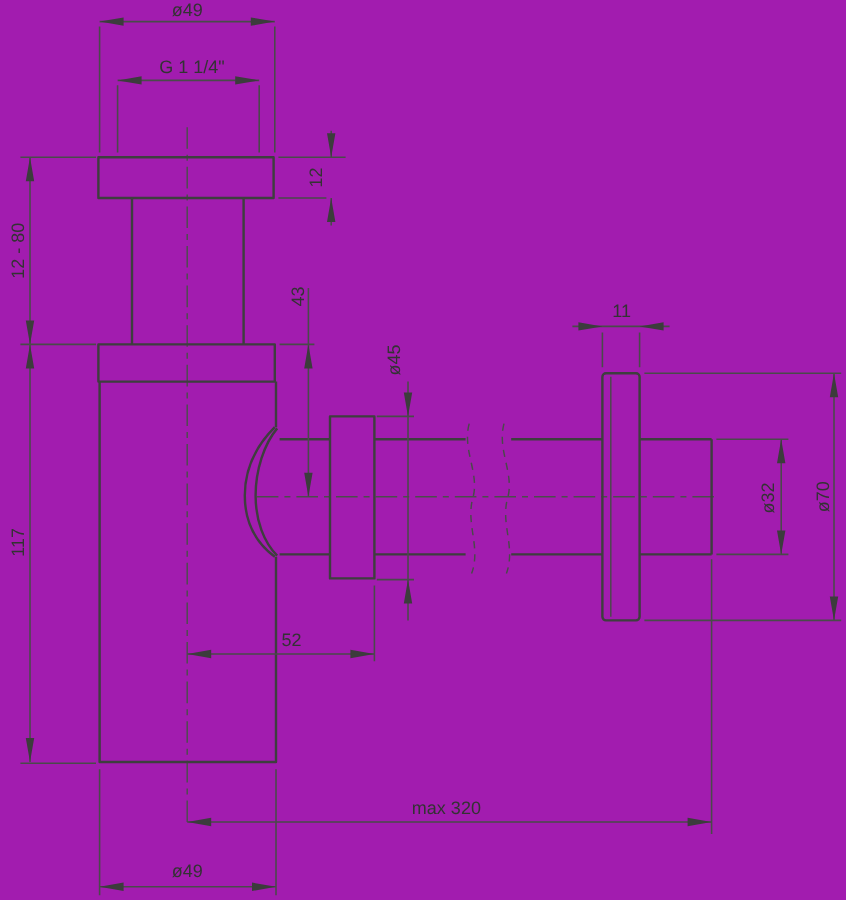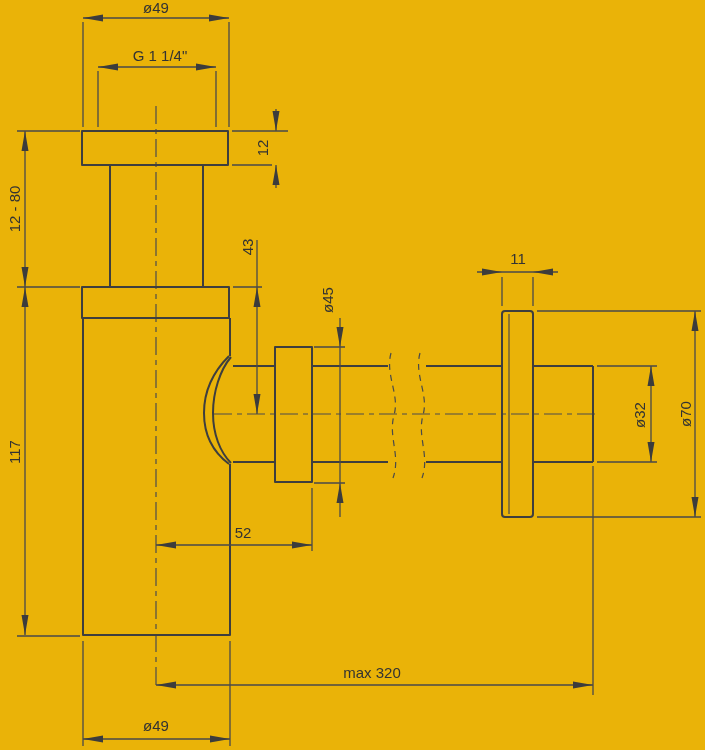--- a/index.html
+++ b/index.html
@@ -1,16 +1,16 @@
 <!DOCTYPE html>
 <html><head>
 <meta charset="utf-8">
 <style>
   html,body{margin:0;padding:0;background:#ffffff;}
-  .stage{position:relative;width:705px;height:750px;background:#eab308;overflow:hidden;}
+  .stage{position:relative;width:705px;height:750px;background:#a21caf;overflow:hidden;}
   svg{display:block;}
   .obj{stroke:#3e3e3e;stroke-width:2;fill:none;stroke-linejoin:round;}
   .thin{stroke:#4a4a4a;stroke-width:1.3;fill:none;}
   .hair{stroke:#4a4a4a;stroke-width:1.2;fill:none;}
   .arr{fill:#3c3c3c;stroke:none;}
   .cl{stroke:#4c4c4c;stroke-width:1.2;fill:none;stroke-dasharray:18 5 5 5;}
   .brk{stroke:#4a4a4a;stroke-width:1.2;fill:none;stroke-dasharray:6 5;}
   .lbl{font-family:"Liberation Sans",sans-serif;font-size:15px;fill:#333333;text-anchor:middle;}
 </style>
 </head>

